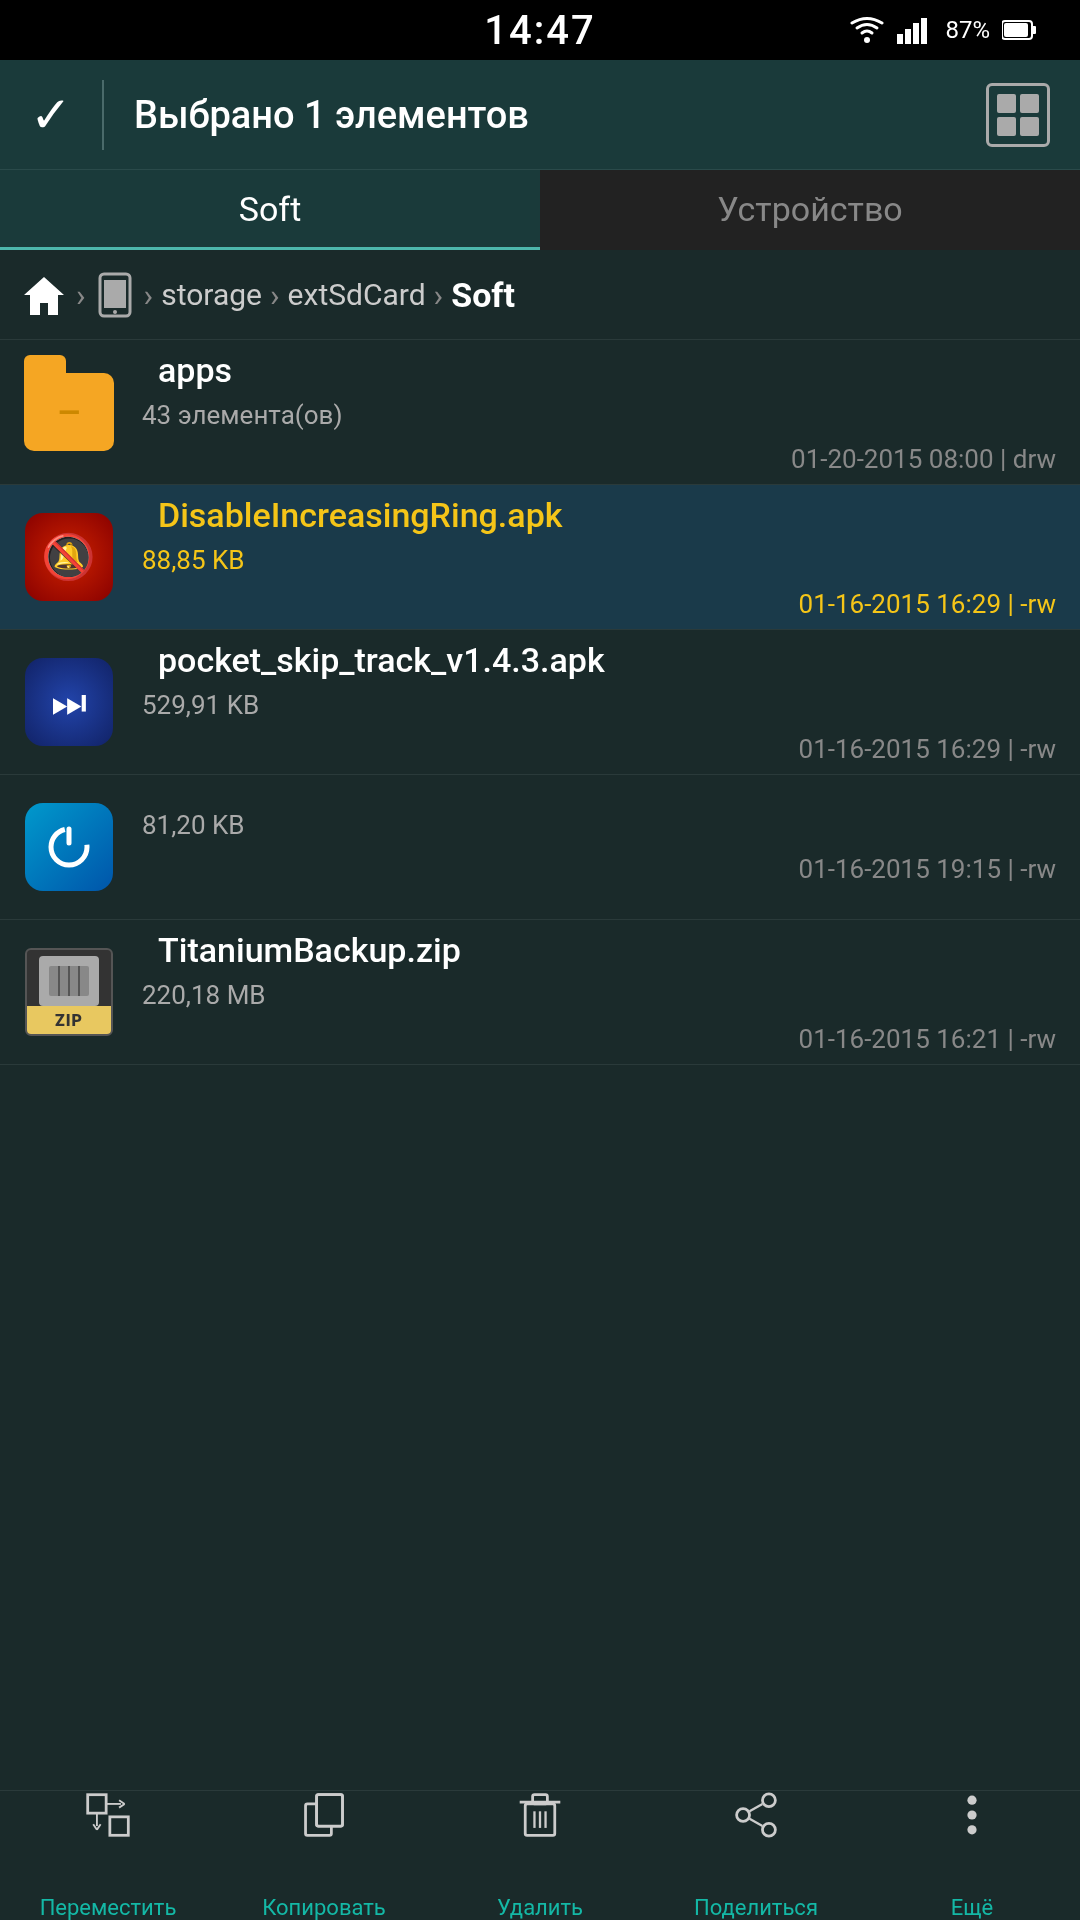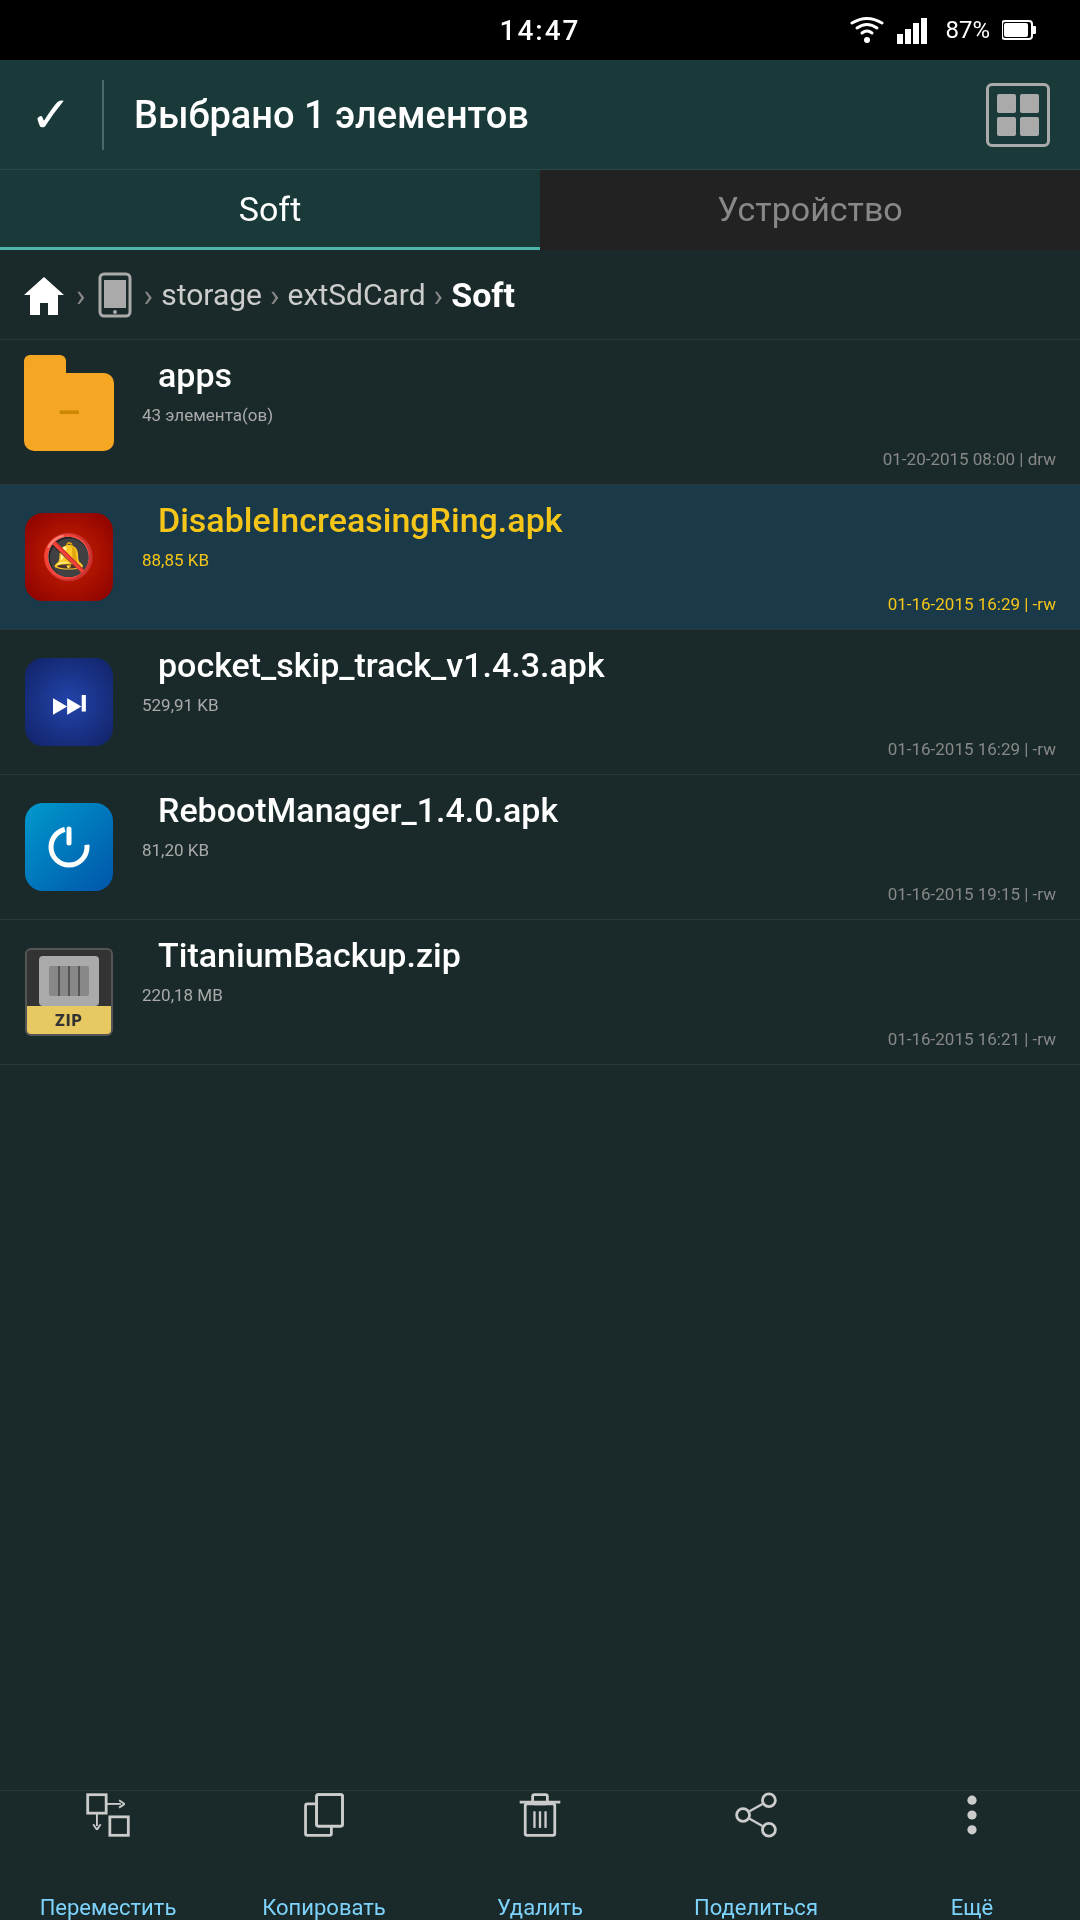--- a/index.html
+++ b/index.html
@@ -16,21 +16,21 @@
     
     .status-bar {
       background: #000000;
       height: 60px;
       display: flex;
       align-items: center;
       justify-content: center;
       position: relative;
     }
     .status-time {
-      font-size: 28px;
+      font-size: 40px;
       font-weight: 500;
       color: #ffffff;
       letter-spacing: 2px;
     }
     .status-icons {
       position: absolute;
       right: 42px;
       display: flex;
       align-items: center;
       gap: 12px;
@@ -294,21 +294,21 @@
       font-weight: 500;
       color: #ffffff;
       margin-left: 16px;
     }
     .file-name.yellow {
       color: #f5c518;
     }
     .file-meta {
       display: flex;
       justify-content: space-between;
-      font-size: 17px;
+      font-size: 26px;
     }
     .file-size {
       color: #aaaaaa;
     }
     .file-size.yellow {
       color: #f5c518;
     }
     .file-date {
       color: #888888;
       margin-top: 44px;
@@ -339,21 +339,21 @@
       display: flex;
       flex-direction: column;
       align-items: center;
       justify-content: center;
       gap: 8px;
       cursor: pointer;
       height: 100%;
     }
     .bottom-btn-label {
       font-size: 22px;
-      color: #7dd3fc;
+      color: #14b8a6;
       margin-top: 48px;
     }
   </style>
 </head>
 <body>
 
 <div class="status-bar">
   <span class="status-time">14:47</span>
   <div class="status-icons">
 
@@ -474,21 +474,20 @@
   <div class="file-item">
     <div class="file-icon">
       <div class="apk-icon-reboot">
         <svg class="power-icon-svg" viewBox="0 0 52 52" fill="none">
           <circle cx="26" cy="26" r="18" stroke="white" stroke-width="5" fill="none" stroke-dasharray="80 30"></circle>
           <line x1="26" y1="8" x2="26" y2="22" stroke="white" stroke-width="5" stroke-linecap="round"></line>
         </svg>
       </div>
     </div>
     <div class="file-info">
-      <span class="file-name">RebootManager_1.4.0.apk</span>
       <div class="file-meta">
         <span class="file-size">81,20 KB</span>
         <span class="file-date">01-16-2015 19:15 | -rw</span>
       </div>
     </div>
   </div>
 
   <div class="file-item">
     <div class="file-icon">
       <div class="zip-icon">

